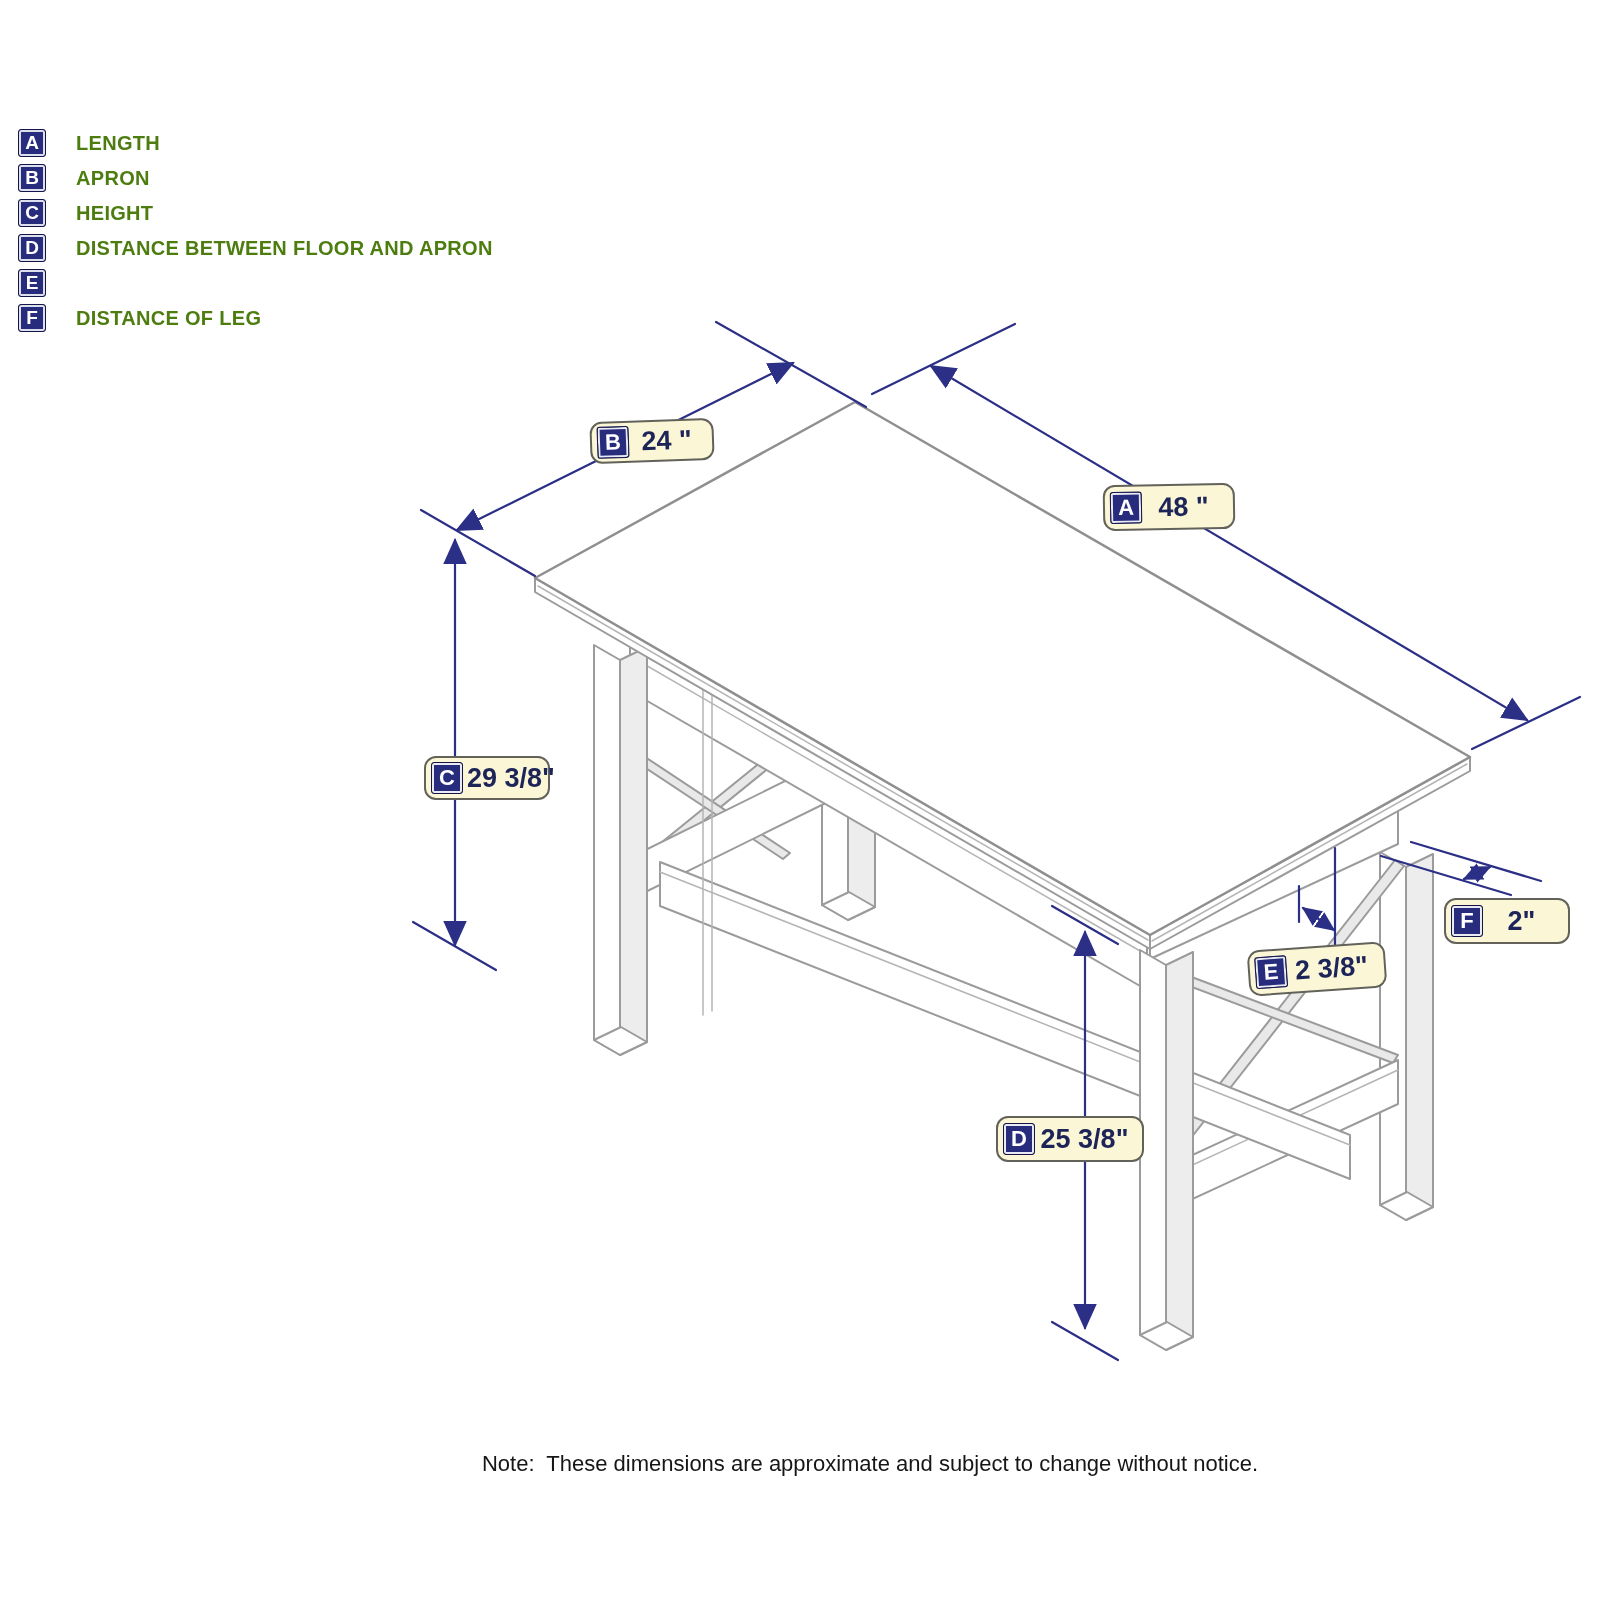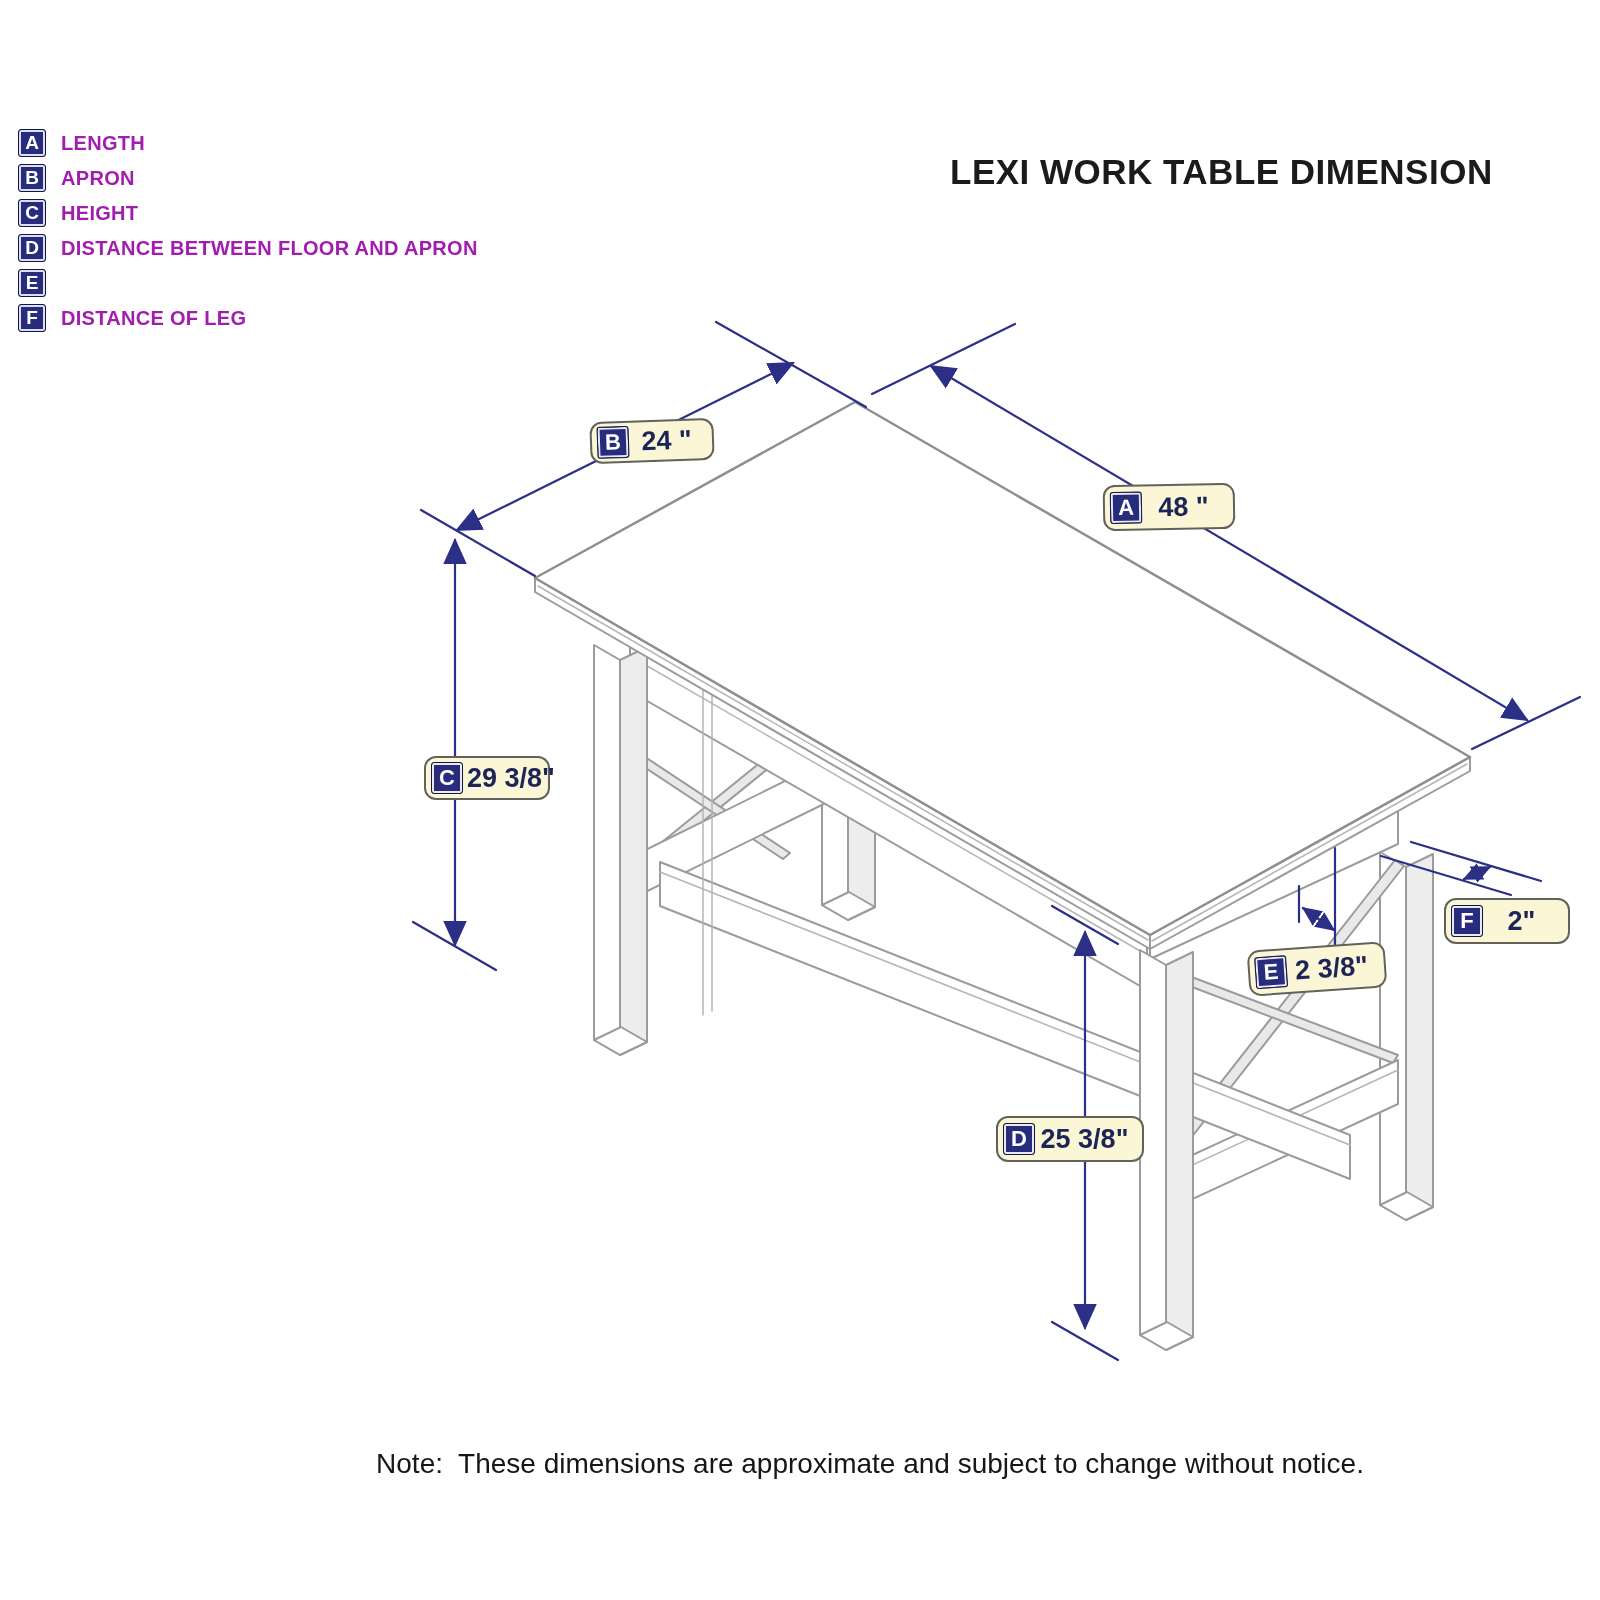--- a/index.html
+++ b/index.html
@@ -6,21 +6,21 @@
   .stage{position:relative;width:1600px;height:1600px;background:#ffffff;overflow:hidden;
          font-family:"Liberation Sans", sans-serif;}
   svg{position:absolute;left:0;top:0;}
 
   
   .legend{position:absolute;left:18px;top:130px;}
   .legend-row{display:flex;align-items:center;margin-bottom:9px;height:26px;}
   .legend-letter{width:26px;height:26px;background:#272c7d;border:1px solid #14164a;border-radius:3px;
                  color:#ffffff;font-weight:bold;font-size:19px;line-height:26px;text-align:center;
                  box-shadow:inset 0 0 0 2px rgba(255,255,255,.85), inset 0 0 0 4px #272c7d;}
-  .legend-label{margin-left:15px;font-size:20px;font-weight:bold;color:#a21caf;letter-spacing:.3px;}
+  .legend-label{margin-left:30px;font-size:20px;font-weight:bold;color:#4d7c0f;letter-spacing:.3px;}
 
   
   .title{position:absolute;left:950px;top:152px;font-size:35px;font-weight:bold;color:#1b1b1b;
          letter-spacing:.5px;white-space:nowrap;}
 
   
   .badge{position:absolute;display:flex;align-items:center;background:#faf6d6;
          border:2px solid #62625a;border-radius:12px;box-sizing:border-box;padding:0 8px 0 5px;}
   .badge-letter{width:30px;height:30px;background:#272c7d;border:1px solid #14164a;border-radius:3px;
                 color:#ffffff;font-weight:bold;font-size:22px;line-height:30px;text-align:center;flex:0 0 auto;
@@ -28,21 +28,21 @@
   .badge-value{flex:1;text-align:center;font-size:27px;font-weight:bold;color:#1d2458;white-space:nowrap;padding:0 4px;}
   .badge-b{left:590px;top:420px;width:124px;height:42px;transform:rotate(-2deg);}
   .badge-a{left:1103px;top:484px;width:132px;height:46px;transform:rotate(-1deg);}
   .badge-c{left:424px;top:756px;width:126px;height:44px;}
   .badge-d{left:996px;top:1116px;width:148px;height:46px;}
   .badge-e{left:1248px;top:946px;width:138px;height:46px;transform:rotate(-4deg);}
   .badge-f{left:1444px;top:898px;width:126px;height:46px;}
 
   
   .note{position:absolute;left:870px;top:1446px;transform:translateX(-50%);
-        text-align:center;font-size:28px;line-height:36px;color:#161616;white-space:nowrap;}
+        text-align:center;font-size:22px;line-height:36px;color:#161616;white-space:nowrap;}
 </style>
 </head>
 <body>
 
 <div class="stage">
 
   <svg width="1600" height="1600" viewBox="0 0 1600 1600">
     <defs>
       <marker id="arr" viewBox="0 0 10 10" refX="9.2" refY="5" markerWidth="12" markerHeight="12" orient="auto-start-reverse">
           <path d="M0,0.5 L10,5 L0,9.5 z" fill="#2b2f86"></path>
@@ -157,21 +157,20 @@
     </div>
     <div class="legend-row">
       <div class="legend-letter">E</div>
     </div>
     <div class="legend-row">
       <div class="legend-letter">F</div>
       <div class="legend-label">DISTANCE OF LEG</div>
     </div>
   </div>
 
-  <div class="title">LEXI WORK TABLE DIMENSION</div>
 
   <div class="badge badge-b">
     <div class="badge-letter">B</div>
     <div class="badge-value">24 "</div>
   </div>
   <div class="badge badge-a">
     <div class="badge-letter">A</div>
     <div class="badge-value">48 "</div>
   </div>
   <div class="badge badge-c">

